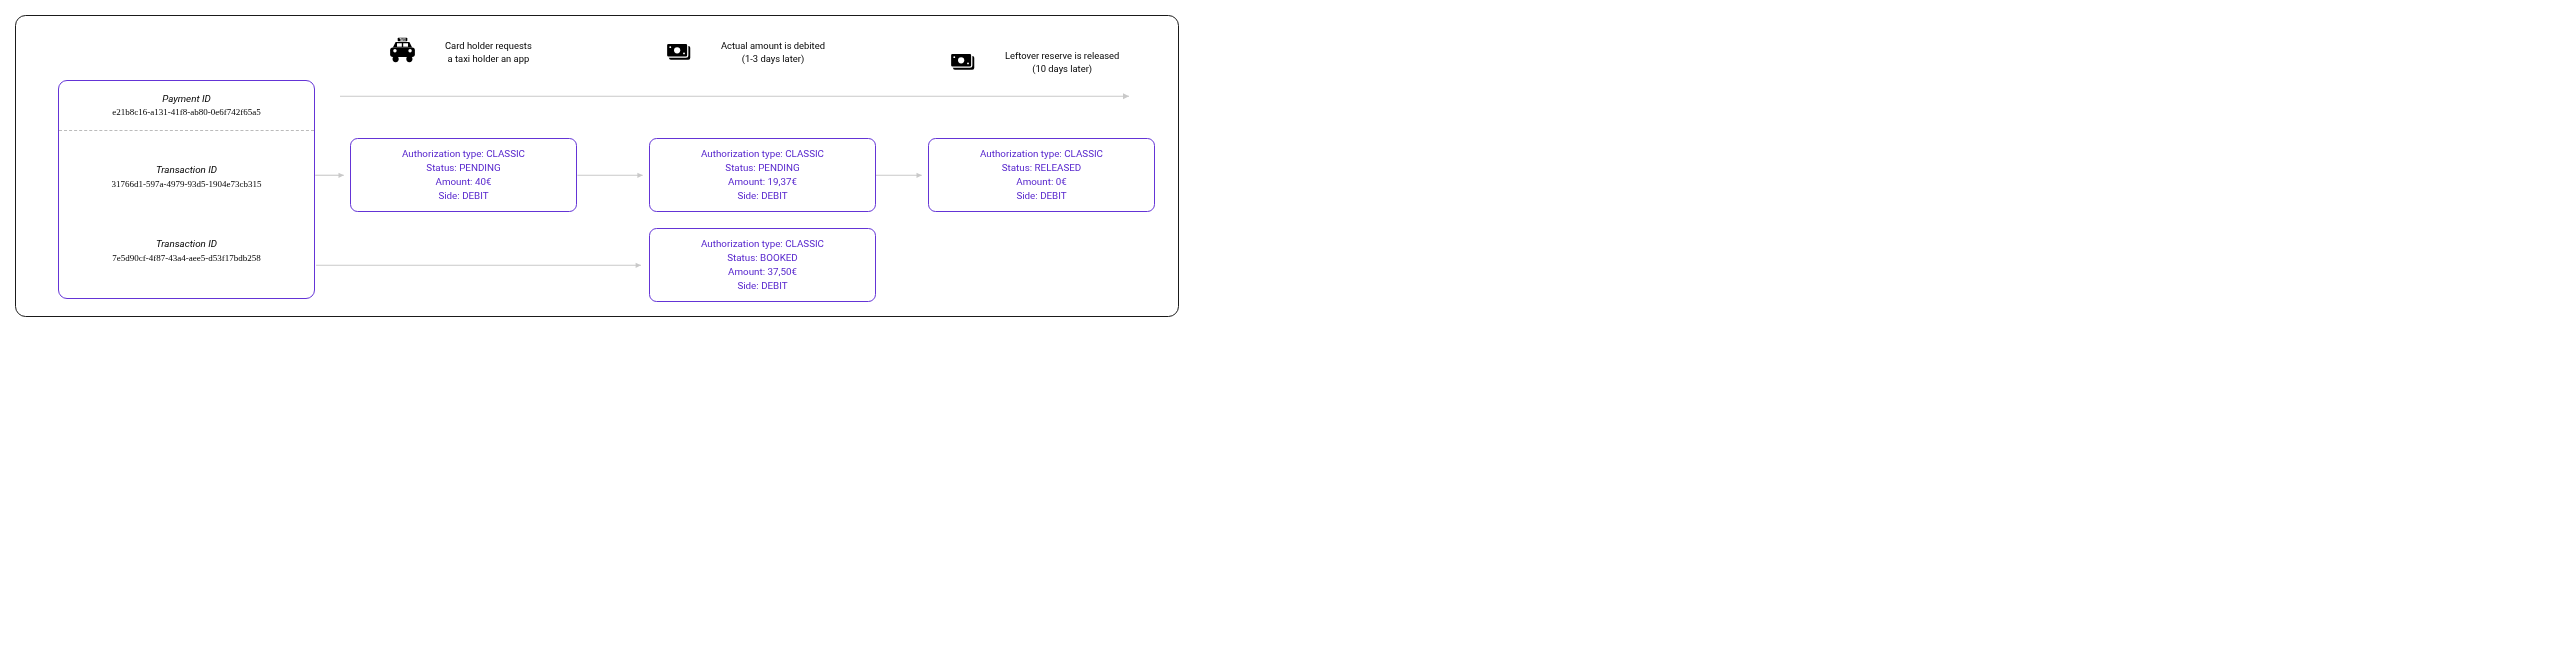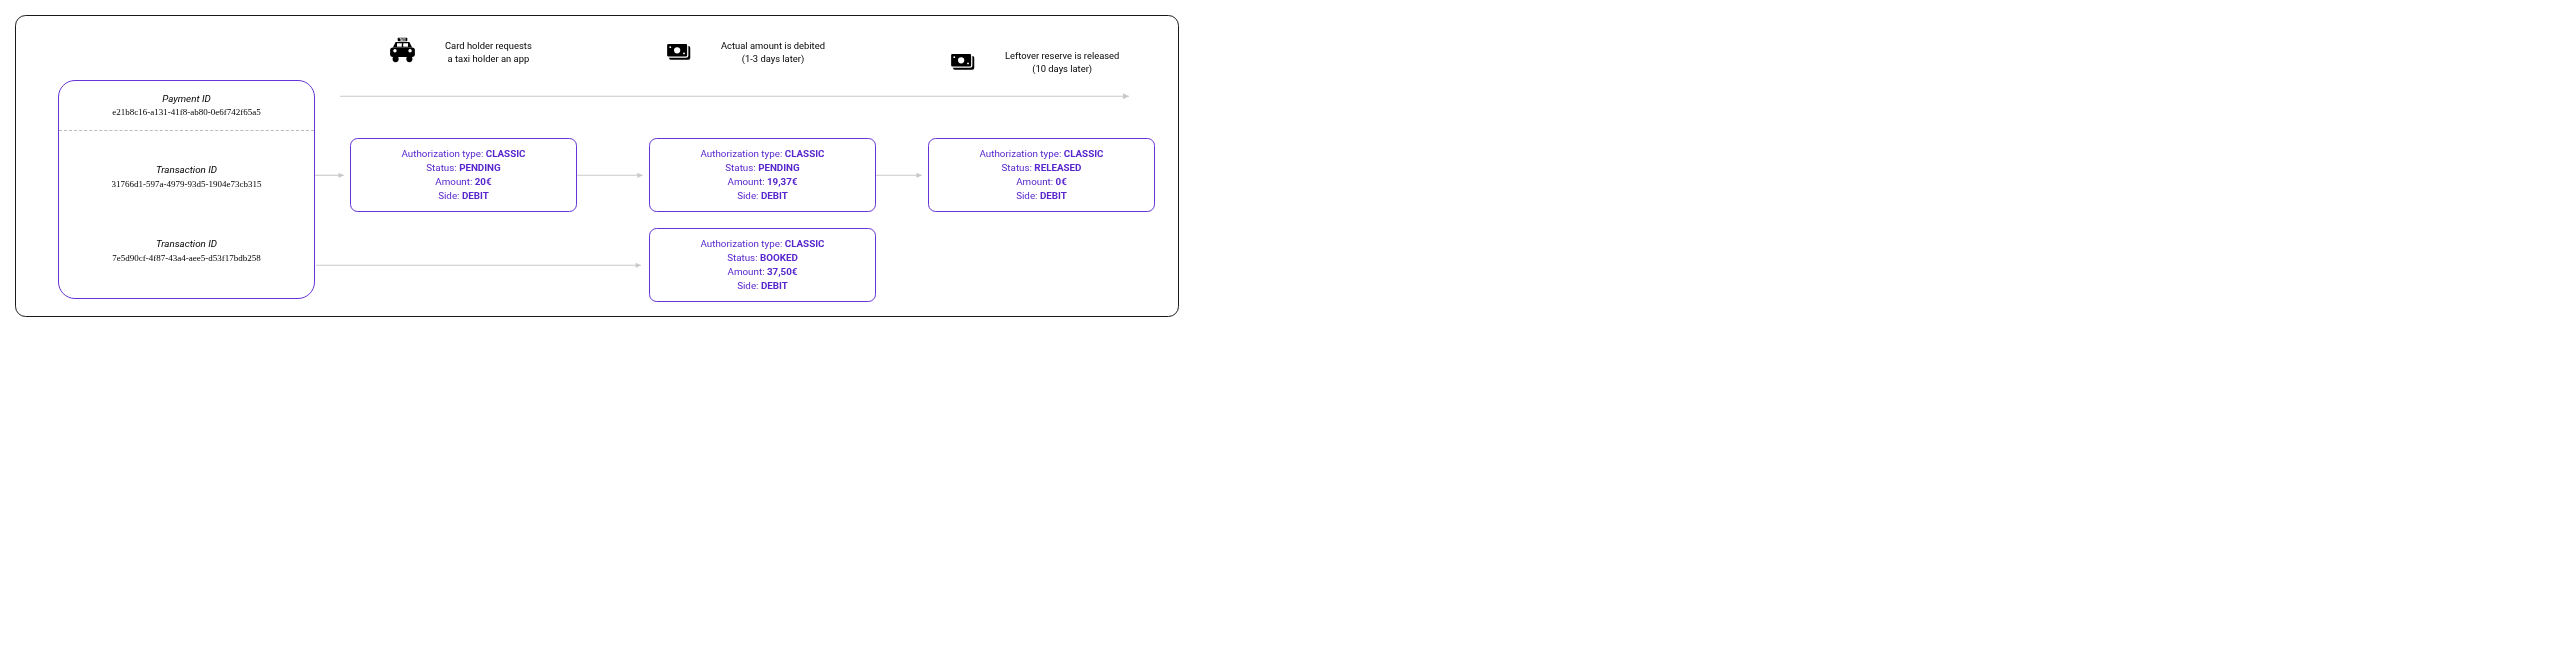--- a/index.html
+++ b/index.html
@@ -16,21 +16,21 @@
   position: relative;
   padding: 23px;
 }
 .left-panel {
   position: absolute;
   left: 42px;
   top: 64px;
   width: 257px;
   height: 219px;
   border: 1.1px solid #6434d6;
-  border-radius: 17px;
+  border-radius: 9px;
 }
 .panel-section {
   text-align: center;
   padding: 6px 7.6px;
   font-size: 9.8px;
   line-height: 1.5;
 }
 .panel-label {
   font-style: italic;
 }
@@ -73,21 +73,21 @@
   position: absolute;
   width: 227px;
   border: 1.1px solid #6434d6;
   border-radius: 7.6px;
   padding: 7.6px 9px;
   text-align: center;
   font-size: 9.8px;
   line-height: 1.45;
   color: #5726cd;
 }
-.auth-card .bold { font-weight: 700; }
+.auth-card .bold { font-weight: 400; }
 .auth-card .label { color: #5726cd; }
 
 .connector {
   position: absolute;
   height: 4.5px;
 }
 .connector svg { width: 100%; height: 4.5px; overflow: visible; }
 
 </style>
 </head>
@@ -193,21 +193,21 @@
   <div class="connector" style="left:299px; top:240px; width:333px;">
     <svg viewBox="0 0 441 6" width="333" height="4.5">
         <line x1="0" y1="3" x2="433" y2="3" stroke="#c9c9c9" stroke-width="1.5"></line>
         <path d="M433 3 L426 -0.5 L426 6.5 Z" fill="#c9c9c9"></path>
       </svg>
   </div>
 
   <div class="auth-card" style="left:334px; top:122px;">
     <div><span class="label">Authorization type: </span><span class="bold">CLASSIC</span></div>
     <div><span class="label">Status: </span><span class="bold">PENDING</span></div>
-    <div><span class="label">Amount: </span><span class="bold">20€</span></div>
+    <div><span class="label">Amount: </span><span class="bold">40€</span></div>
     <div><span class="label">Side: </span><span class="bold">DEBIT</span></div>
   </div>
 
   <div class="auth-card" style="left:633px; top:122px;">
     <div><span class="label">Authorization type: </span><span class="bold">CLASSIC</span></div>
     <div><span class="label">Status: </span><span class="bold">PENDING</span></div>
     <div><span class="label">Amount: </span><span class="bold">19,37€</span></div>
     <div><span class="label">Side: </span><span class="bold">DEBIT</span></div>
   </div>
 

